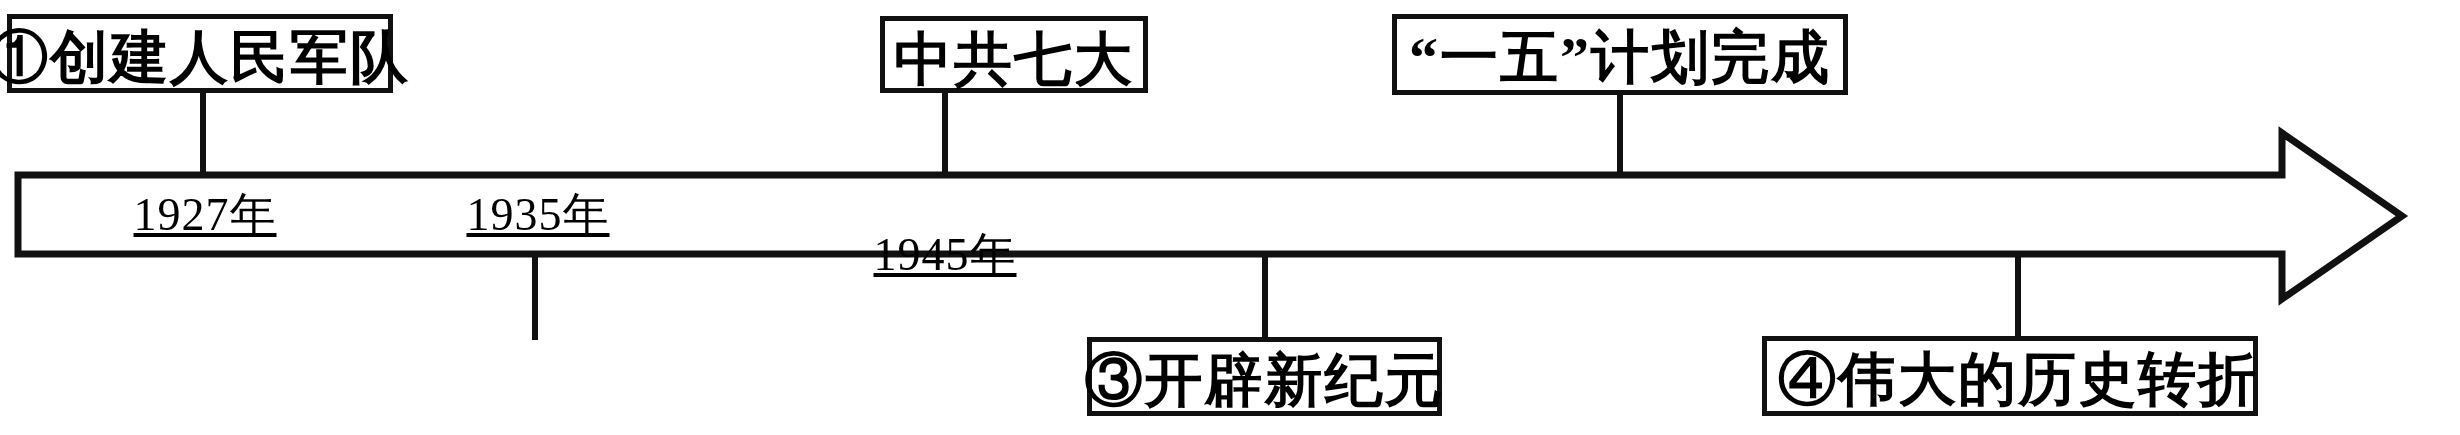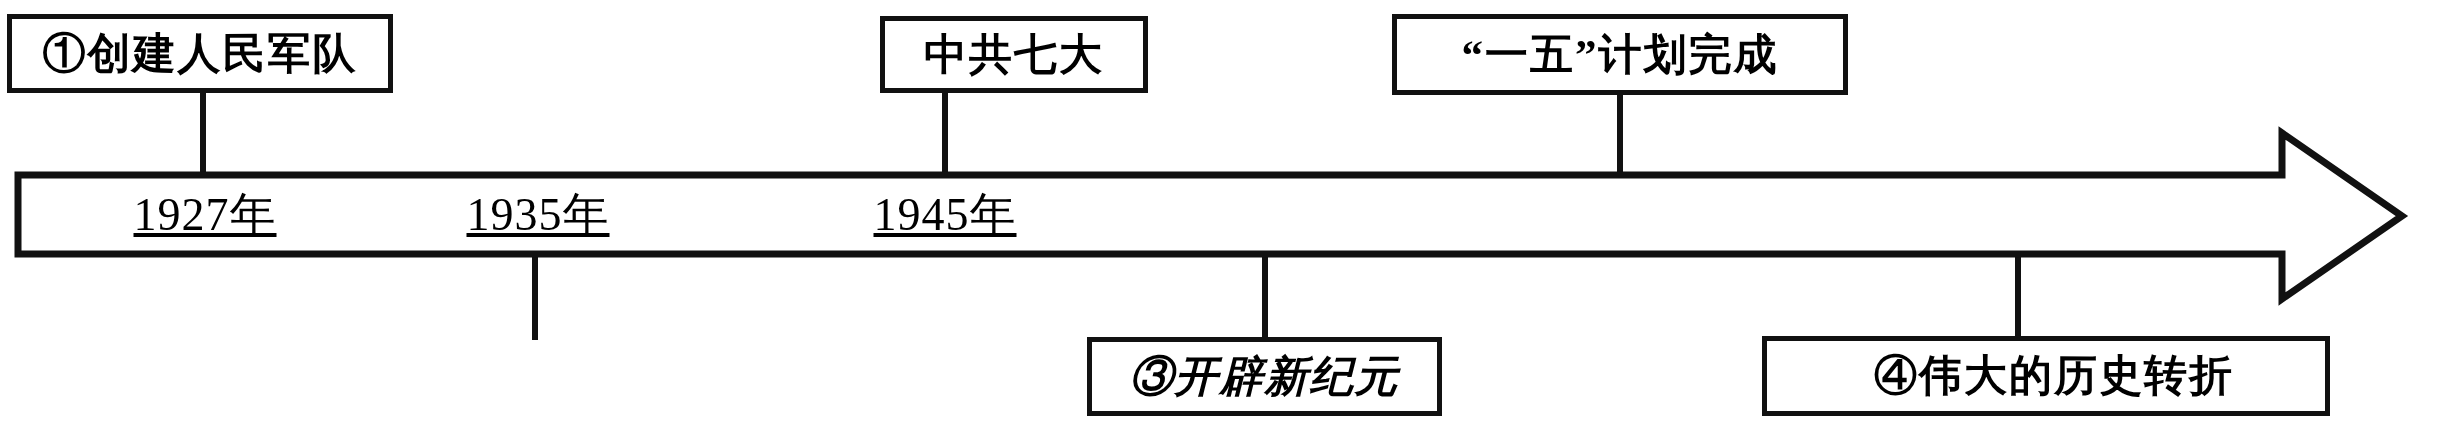--- a/index.html
+++ b/index.html
@@ -27,23 +27,22 @@
     position: absolute;
     width: 6px;
     background: #111111;
   }
   .event-box {
     position: absolute;
     box-sizing: border-box;
     border: 5px solid #111111;
     background: #ffffff;
     display: flex;
-    align-items: center;
     justify-content: center;
-    font-size: 43px;
+    font-size: 58px;
     font-weight: 600;
     letter-spacing: 2px;
     white-space: nowrap;
   }
   .year-label {
     position: absolute;
     top: 187px;
     transform: translateX(-50%);
     font-size: 46px;
     line-height: 1.2;
@@ -64,32 +63,32 @@
   <div class="connector" style="left:532px; top:252px; height:88px;"></div>
   <div class="connector" style="left:1262px; top:252px; height:88px;"></div>
   <div class="connector" style="left:2015px; top:252px; height:88px;"></div>
 
   <svg class="arrow-svg" viewBox="0 0 2460 435">
     <path d="M 2282 133 L 2402 216 L 2282 299 L 2282 254 L 18 254 L 18 175 L 2282 175 Z" fill="#ffffff" stroke="#111111" stroke-width="7" stroke-linejoin="miter"></path>
   </svg>
 
   <div class="year-label" style="left:205px;">1927年</div>
   <div class="year-label" style="left:538px;">1935年</div>
-  <div class="year-label" style="left:945px;">1945年</div>
+  <div class="year-label" style="left:945px;margin-top:40px;">1945年</div>
 
   <div class="event-box" style="left:7px; top:14px; width:386px; height:79px;">
     <span>①创建人民军队</span>
   </div>
   <div class="event-box" style="left:880px; top:16px; width:268px; height:77px;">
     <span>中共七大</span>
   </div>
   <div class="event-box" style="left:1392px; top:14px; width:456px; height:81px;">
     <span>“一五”计划完成</span>
   </div>
 
-  <div class="event-box" style="left:1087px; top:337px; width:355px; height:79px;font-style:italic;">
+  <div class="event-box" style="left:1087px; top:337px; width:355px; height:79px;">
     <span>③开辟新纪元</span>
   </div>
-  <div class="event-box" style="left:1762px; top:336px; width:568px; height:80px;padding-left:16px;">
+  <div class="event-box" style="left:1762px; top:336px; width:496px; height:80px;padding-left:16px;">
     <span>④伟大的历史转折</span>
   </div>
 
 </div>
 
 </body></html>

